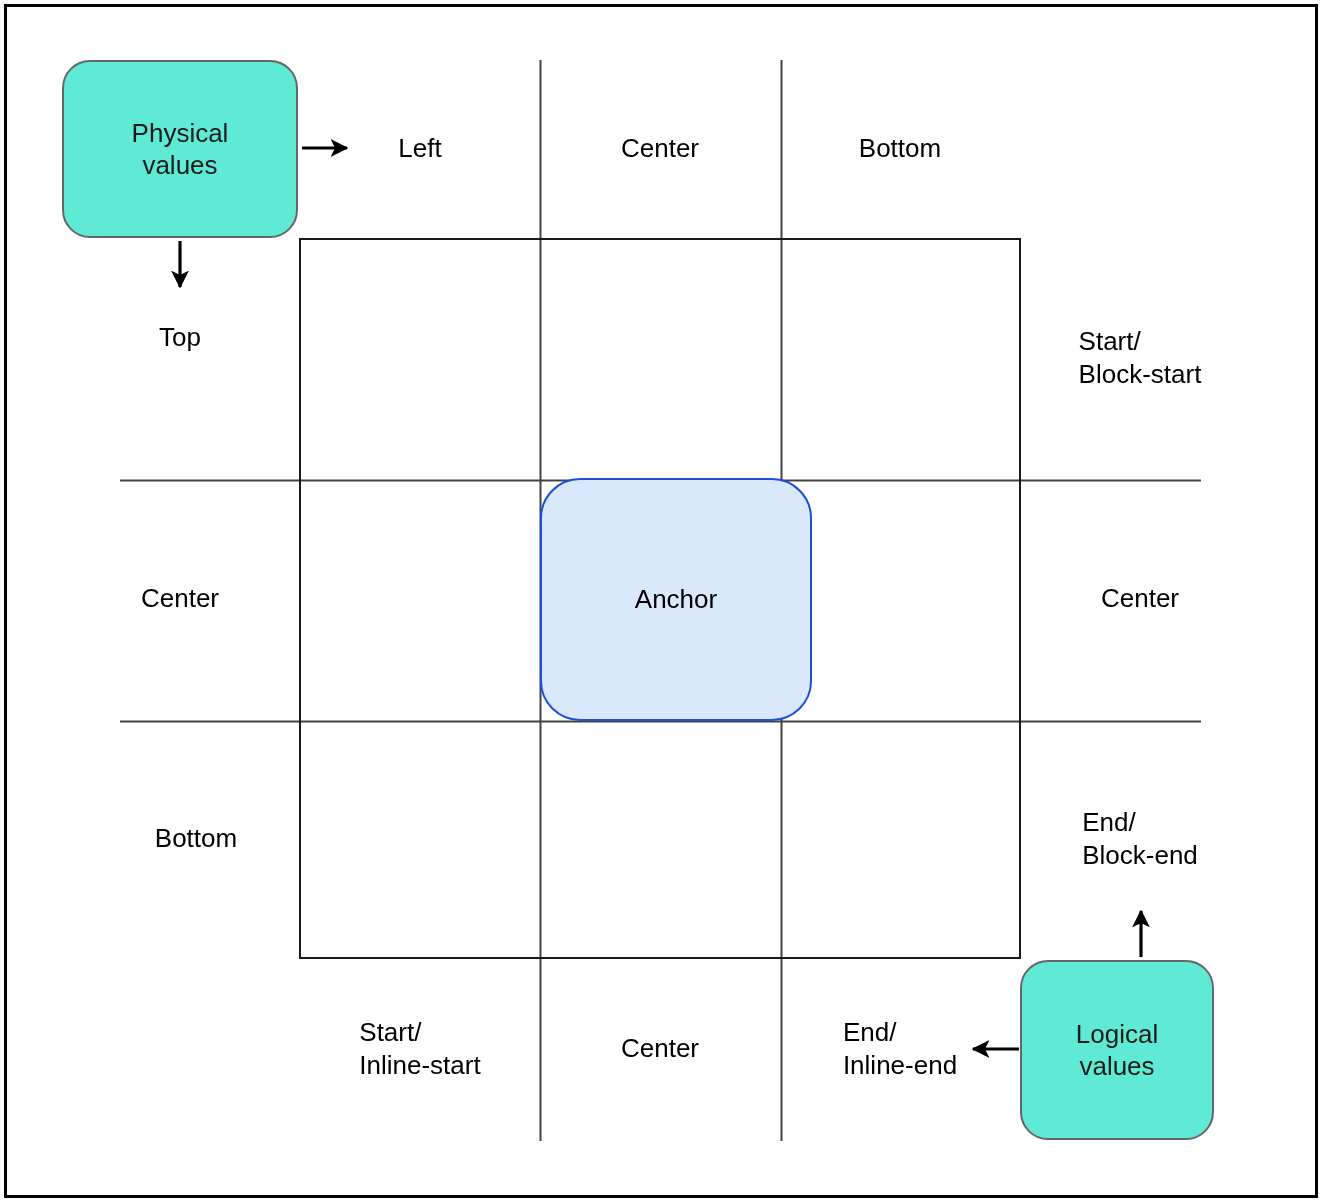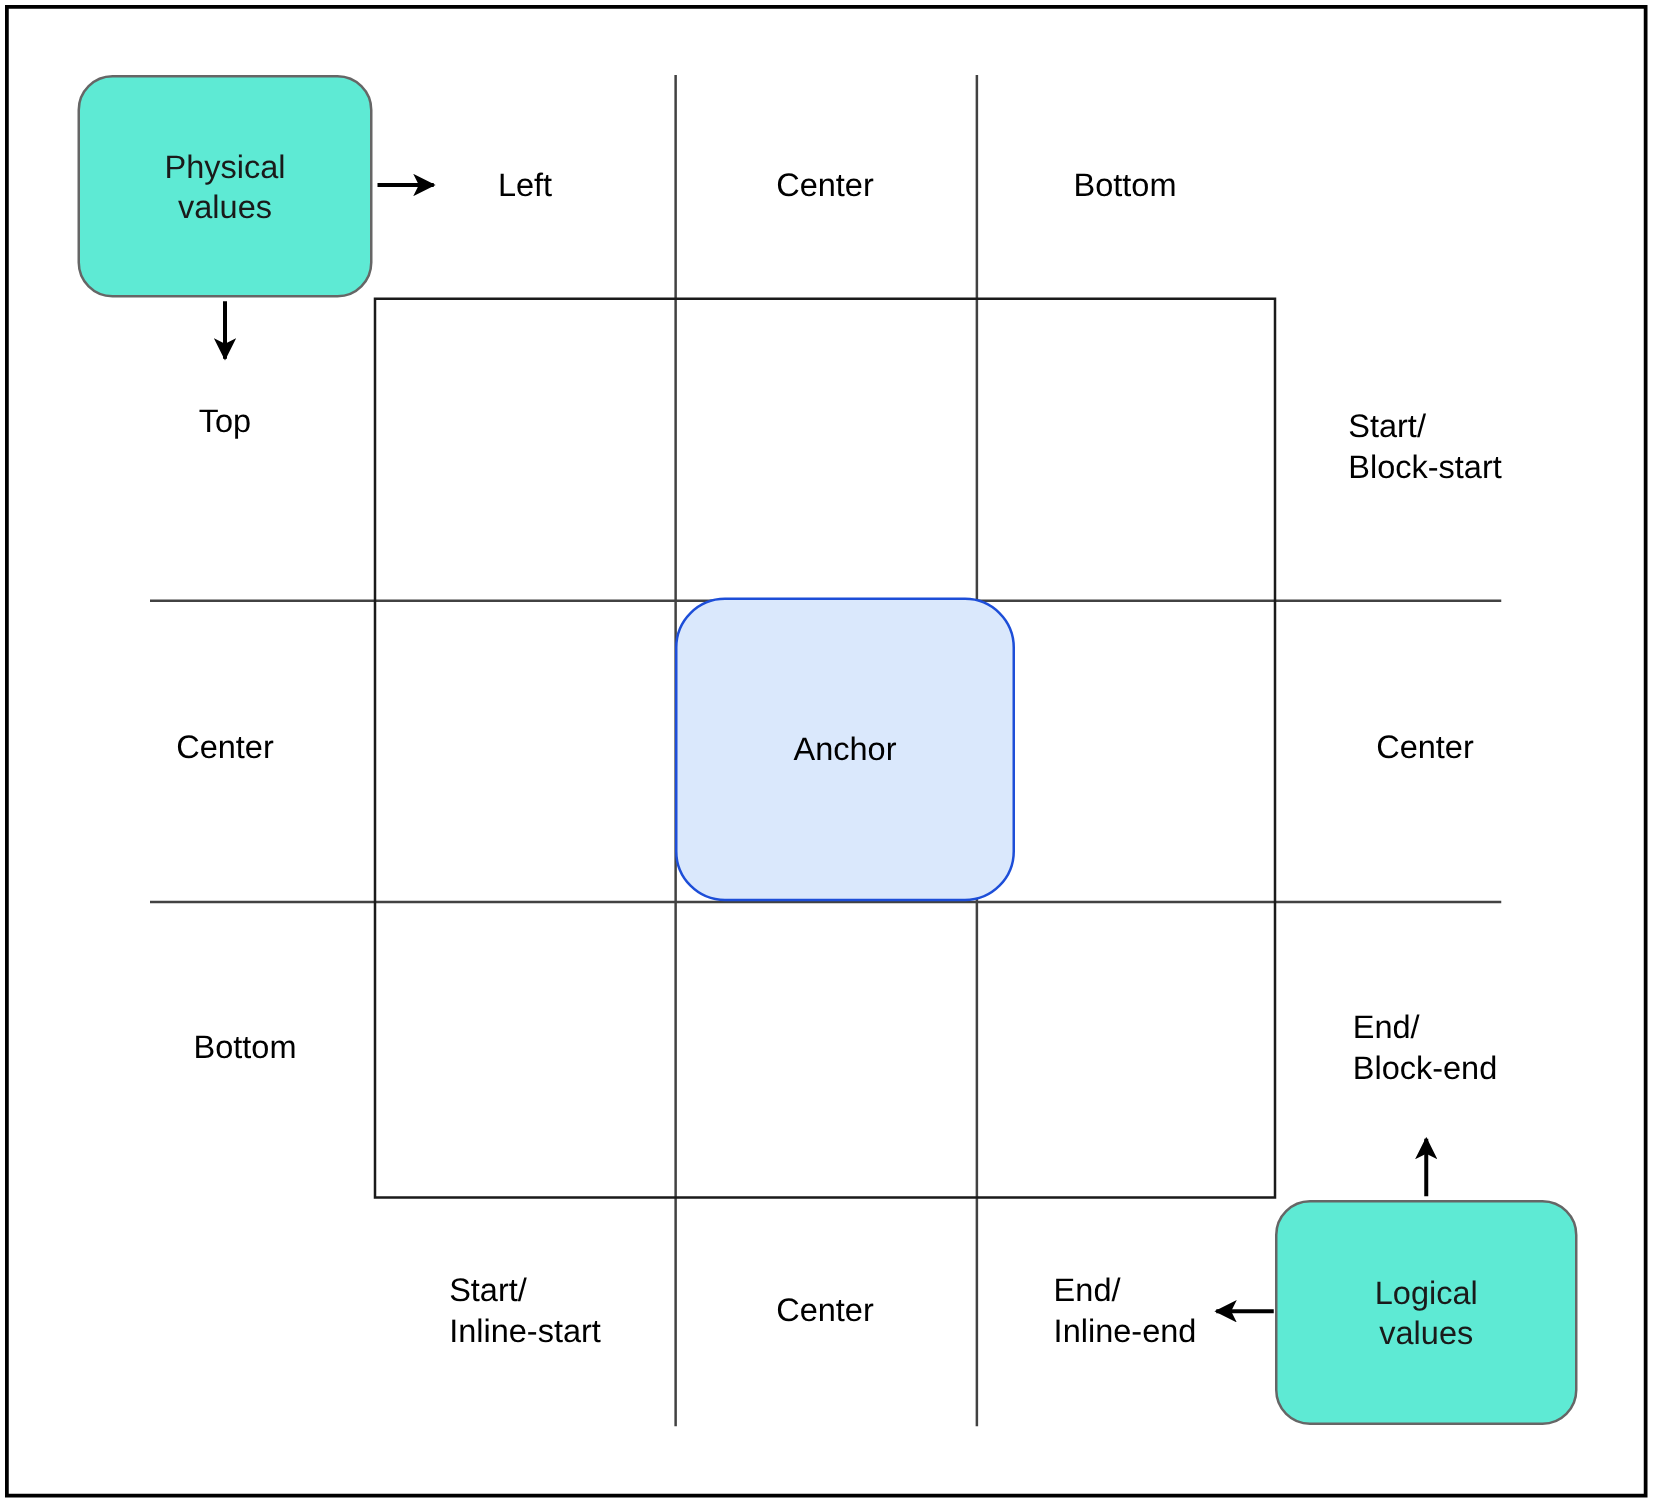--- a/index.html
+++ b/index.html
@@ -36,21 +36,21 @@
     white-space: pre-line;
     box-sizing: border-box;
   }
   .values-box {
     background: #5eead4;
     border: 2px solid #666666;
     border-radius: 28px;
     color: #1a1a1a;
   }
   #physical-box { left: 62px;   top: 60px;  width: 236px; height: 178px; }
-  #logical-box  { left: 1020px; top: 960px; width: 242px; height: 180px; }
+  #logical-box  { left: 1020px; top: 960px; width: 194px; height: 180px; }
   #anchor-box {
     left: 540px; top: 478px; width: 272px; height: 243px;
     background: #dae8fc;
     border: 2px solid #1d4ed8;
     border-radius: 40px;
   }
   .grid-label {
     position: absolute;
     z-index: 2;
     transform: translate(-50%, -50%);

